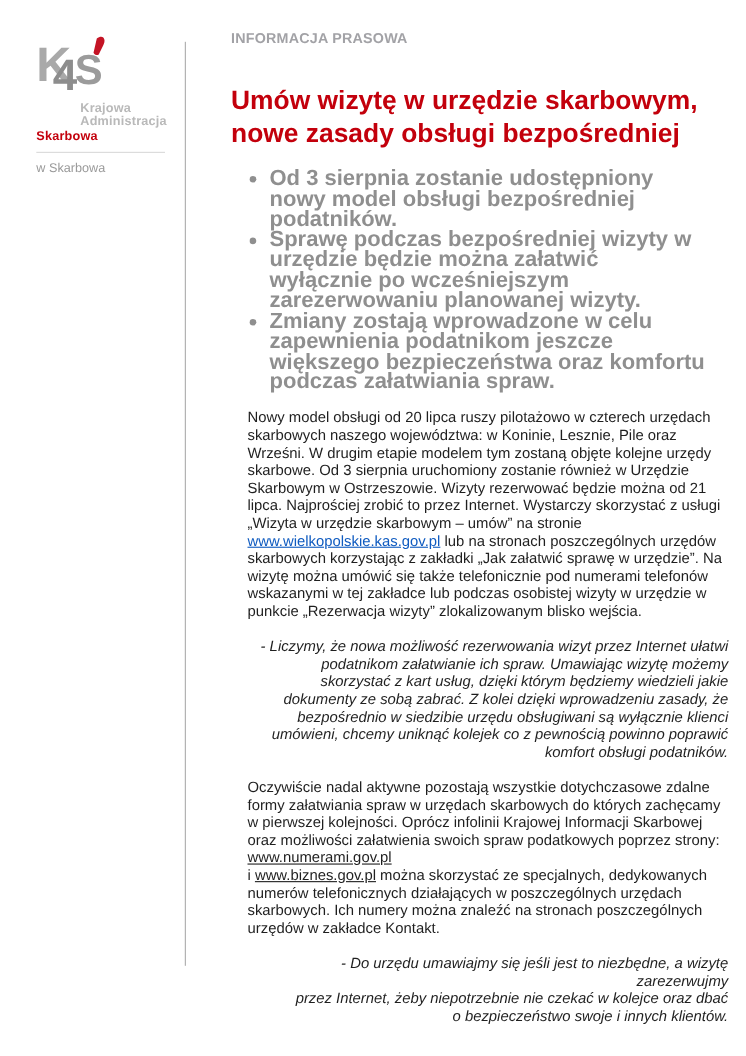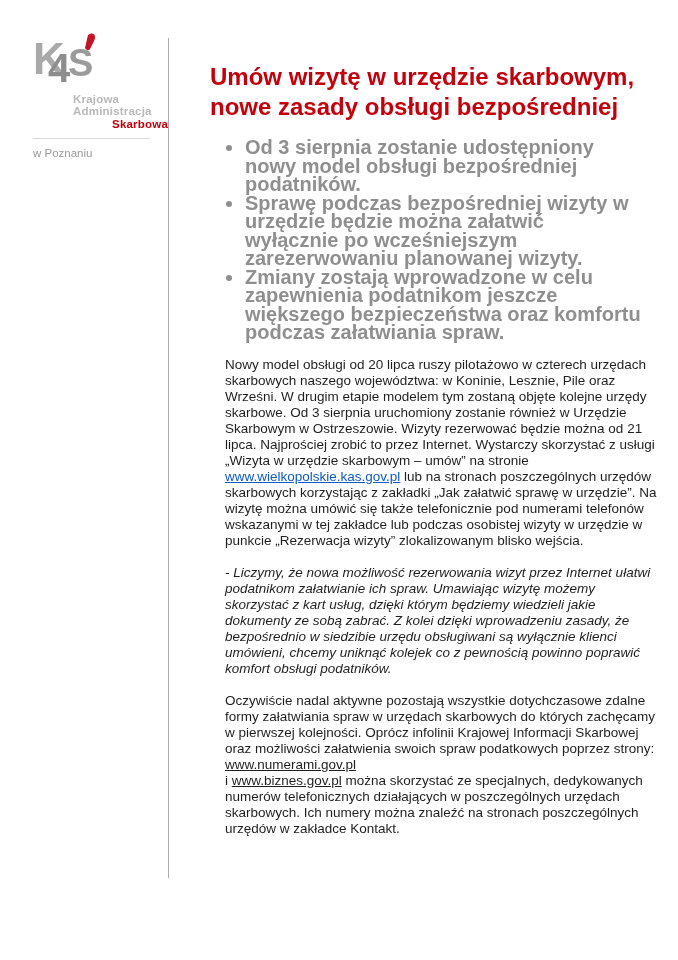--- a/index.html
+++ b/index.html
@@ -5,66 +5,70 @@
   html,body{margin:0;padding:0;}
   body{
     width:678px;height:960px;position:relative;background:#ffffff;
     font-family:"Liberation Sans","DejaVu Sans",sans-serif;
     -webkit-font-smoothing:antialiased;overflow:hidden;
   }
   
   .sidebar{position:absolute;left:33px;top:32px;width:135px;}
   .logo{display:block;}
   .brand-line1{margin-top:9px;font-size:11.5px;font-weight:bold;color:#b9b9b9;letter-spacing:.2px;padding-left:40px;}
-  .brand-line2{font-size:11.5px;font-weight:bold;letter-spacing:.2px;margin-top:1px;text-align:right;}
+  .brand-line2{font-size:11.5px;font-weight:bold;letter-spacing:.2px;margin-top:1px;}
   .brand-divider{border:none;border-top:1px solid #d9d9d9;margin:8px 0 7px 0;width:117px;}
   .office{font-size:11.5px;color:#9a9a9a;line-height:14px;}
   
   .vline{position:absolute;left:168px;top:38px;width:1px;height:840px;background:#ababab;}
   
   .content{position:absolute;left:210px;top:27px;width:452px;}
   .press-label{font-size:13px;font-weight:bold;color:#a2a2a6;letter-spacing:.2px;}
   .press-date{font-size:12.5px;color:#ababaf;margin-top:3px;}
   .page-title{margin-top:35px;font-size:24px;font-weight:bold;line-height:30px;}
   .bullets{margin:10px 0 0 0;padding:0 20px 0 35px;width:397px;list-style:disc;}
   .bullets li{font-size:20px;font-weight:bold;color:#8f8f8f;line-height:18.5px;}
   .paras{margin-top:15px;}
   .para{margin:0 0 16px 15px;font-size:13.5px;line-height:16px;color:#1f1f1f;white-space:pre-wrap;}
-  .para.italic{font-style:italic;}
+  .para.italic{font-style:italic;text-align:right;}
   a.lnk{text-decoration:underline;cursor:pointer;}
   a.lnk.blue{}
   a.lnk.dark{color:#1f1f1f;}
 </style>
 </head>
 <body>
 
 <div class="sidebar">
   <svg class="logo" width="64" height="52" viewBox="0 0 64 52" aria-hidden="true">
     <text x="0" y="42" font-family="Liberation Sans, sans-serif" font-weight="bold" font-size="44" fill="#a9a9a9">K</text>
     <text x="15" y="50" font-family="Liberation Sans, sans-serif" font-weight="bold" font-size="40" fill="#8d8d8d">4</text>
     <text x="35" y="44" font-family="Liberation Sans, sans-serif" font-weight="bold" font-size="38" fill="#9b9b9b">S</text>
     <path d="M55 3 c5 -4 9 0 6 6 l-4 8 c-1 2 -4 1 -5 -1 z" fill="#c41425"></path>
   </svg>
   <div class="brand-line1">Krajowa Administracja</div>
   <div class="brand-line2" style="color:#c3000c;">Skarbowa</div>
   <hr class="brand-divider">
-  <div class="office">w Poznaniu</div>
+  <div class="office">w Skarbowa</div>
 </div>
 
 <div class="vline"></div>
 
 <div class="content">
+  <div class="press-label">INFORMACJA PRASOWA</div>
 
   <h1 class="page-title" style="color:#c3000c;">Umów wizytę w urzędzie skarbowym, nowe zasady obsługi bezpośredniej</h1>
 
   <ul class="bullets">
       <li>Od 3 sierpnia zostanie udostępniony nowy model obsługi bezpośredniej podatników.</li>
       <li>Sprawę podczas bezpośredniej wizyty w urzędzie będzie można załatwić wyłącznie po wcześniejszym zarezerwowaniu planowanej wizyty.</li>
       <li>Zmiany zostają wprowadzone w celu zapewnienia podatnikom jeszcze większego bezpieczeństwa oraz komfortu podczas załatwiania spraw.</li>
     </ul>
 
   <div class="paras">
       <p class="para ">Nowy model obsługi od 20 lipca ruszy pilotażowo w czterech urzędach skarbowych naszego województwa: w Koninie, Lesznie, Pile oraz Wrześni. W drugim etapie modelem tym zostaną objęte kolejne urzędy skarbowe. Od 3 sierpnia uruchomiony zostanie również w Urzędzie Skarbowym w Ostrzeszowie. Wizyty rezerwować będzie można od 21 lipca. Najprościej zrobić to przez Internet. Wystarczy skorzystać z usługi „Wizyta w urzędzie skarbowym – umów” na stronie <a class="lnk blue" href="#" style="color: rgb(15, 91, 192);">www.wielkopolskie.kas.gov.pl</a> lub na stronach poszczególnych urzędów skarbowych korzystając z zakładki „Jak załatwić sprawę w urzędzie”. Na wizytę można umówić się także telefonicznie pod numerami telefonów wskazanymi w tej zakładce lub podczas osobistej wizyty w urzędzie w punkcie „Rezerwacja wizyty” zlokalizowanym blisko wejścia.</p>
       <p class="para italic">- Liczymy, że nowa możliwość rezerwowania wizyt przez Internet ułatwi podatnikom załatwianie ich spraw. Umawiając wizytę możemy skorzystać z kart usług, dzięki którym będziemy wiedzieli jakie dokumenty ze sobą zabrać. Z kolei dzięki wprowadzeniu zasady, że bezpośrednio w siedzibie urzędu obsługiwani są wyłącznie klienci umówieni, chcemy uniknąć kolejek co z pewnością powinno poprawić komfort obsługi podatników.</p>
       <p class="para ">Oczywiście nadal aktywne pozostają wszystkie dotychczasowe zdalne formy załatwiania spraw w urzędach skarbowych do których zachęcamy w pierwszej kolejności. Oprócz infolinii Krajowej Informacji Skarbowej oraz możliwości załatwienia swoich spraw podatkowych poprzez strony: <a class="lnk dark" href="#">www.numerami.gov.pl</a>
 i <a class="lnk dark" href="#">www.biznes.gov.pl</a> można skorzystać ze specjalnych, dedykowanych numerów telefonicznych działających w poszczególnych urzędach skarbowych. Ich numery można znaleźć na stronach poszczególnych urzędów w zakładce Kontakt.</p>
+      <p class="para italic">- Do urzędu umawiajmy się jeśli jest to niezbędne, a wizytę zarezerwujmy
+przez Internet, żeby niepotrzebnie nie czekać w kolejce oraz dbać
+o bezpieczeństwo swoje i innych klientów.</p>
     </div>
 </div>
 
 </body></html>

